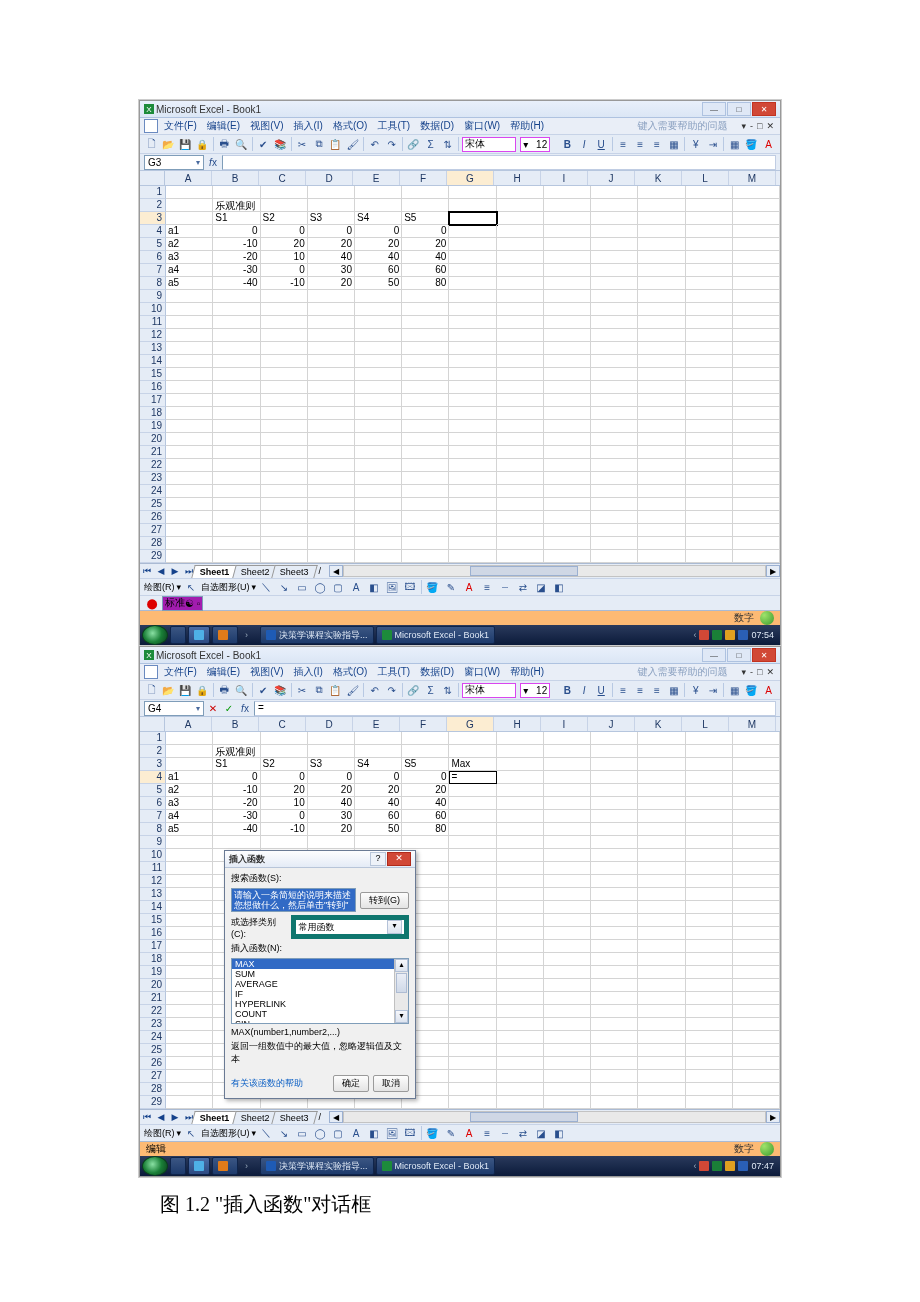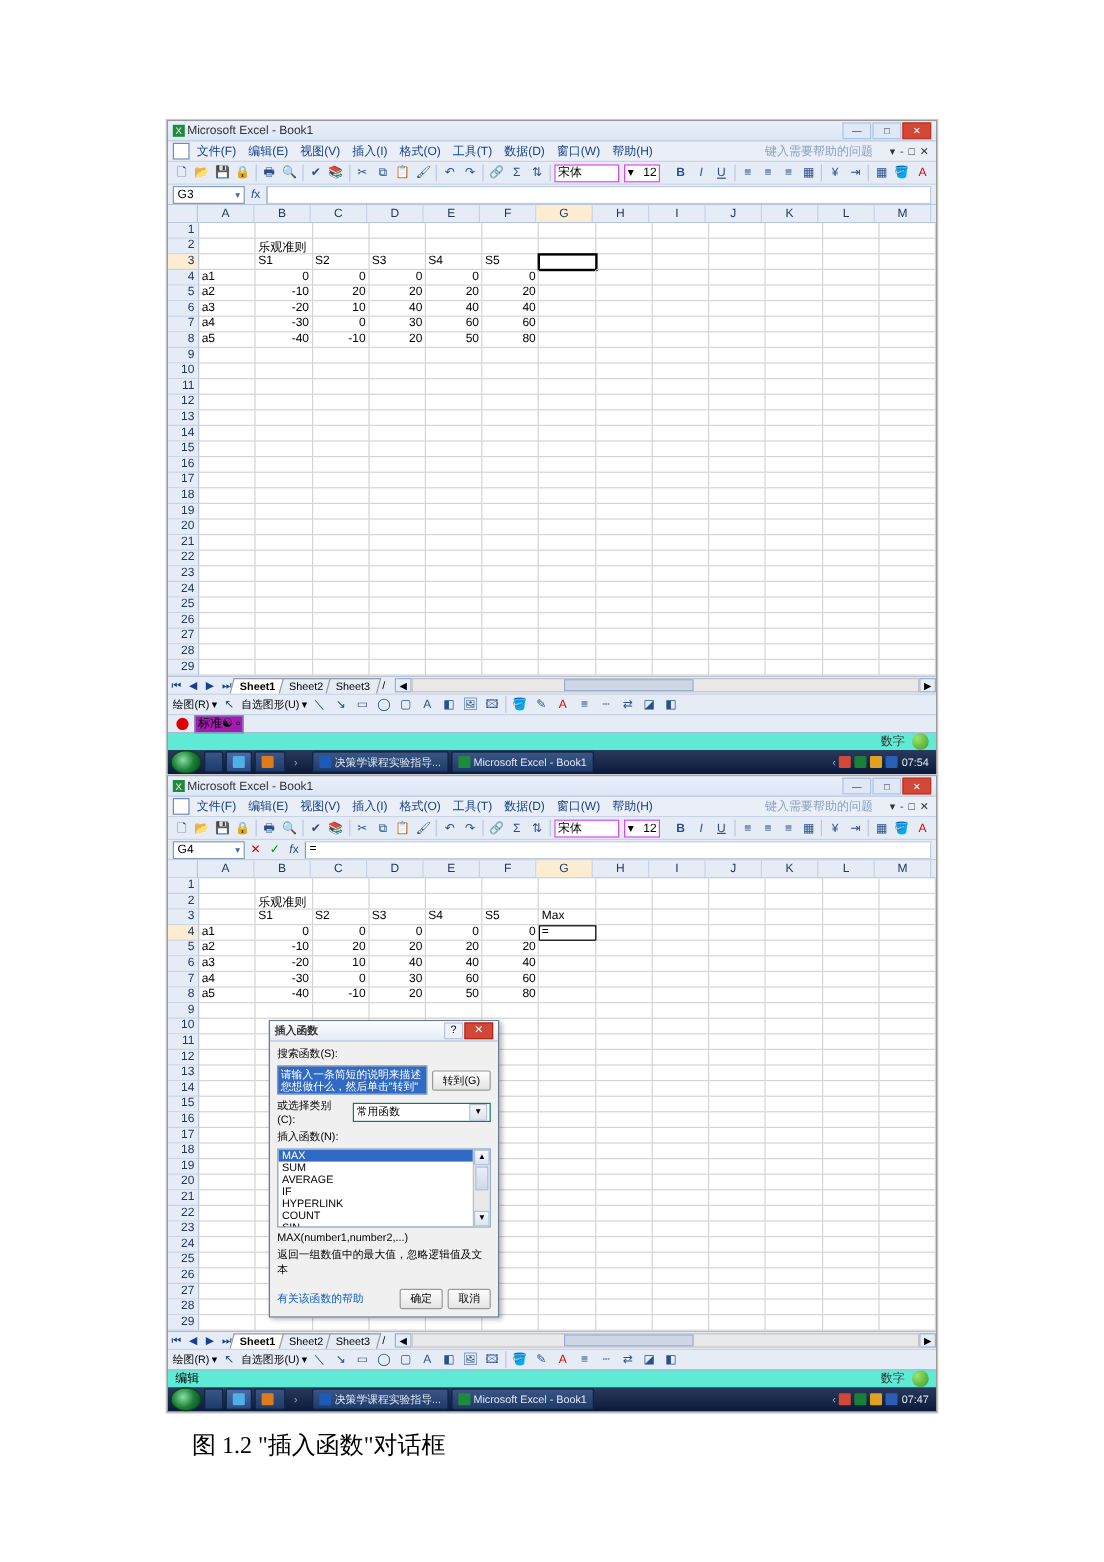--- a/index.html
+++ b/index.html
@@ -57,21 +57,21 @@
   .tab.active{font-weight:bold; background:#fff;}
   .tab.inactive{background:#e5ecf6;}
   .hscroll{flex:1; display:flex; align-items:center; margin-left:8px;}
   .hscroll .track{flex:1; height:10px; background:#e9e9e9; border:1px solid #c3c3c3; position:relative;}
   .hscroll .thumb{position:absolute; left:30%; width:25%; height:8px; top:0; background:#cfd7e5; border:1px solid #9bb0d1;}
   .hscroll .arr{width:12px; height:10px; background:#e5ecf6; border:1px solid #9bb0d1; display:flex;align-items:center;justify-content:center;font-size:8px;}
   
   .drawbar { height:16px; background:#e5ecf6; border-top:1px solid #c7d3e7; display:flex; align-items:center; padding:0 4px; gap:2px; font-size:9px;}
   .lang-box{ height:13px; background:#a21caf; border:1px solid #7f9db9; padding:0 2px; display:flex; align-items:center; margin-left:2px;}
   
-  .statusbar{ height:14px; background:#5eead4; border-top:1px solid #aabad3; display:flex; align-items:center; font-size:10px; padding:0 6px;}
+  .statusbar{ height:14px; background:#fdba74; border-top:1px solid #aabad3; display:flex; align-items:center; font-size:10px; padding:0 6px;}
   .statusbar .right{margin-left:auto; color:#333;}
   .statusbar .corner{ width:14px; height:14px; margin-left:6px; background:radial-gradient(circle at 30% 30%, #9fe36b, #3a9a2c); border-radius:50%;}
   
   .taskbar{ height:20px; background:linear-gradient(#2a3a5c,#0b1a3a); display:flex; align-items:center; padding:0 2px; gap:2px;}
   .start-orb{ width:24px; height:18px; background:radial-gradient(circle at 40% 40%,#89e0a3 0%,#1a7f37 50%,#0b3f1d 100%); border-radius:50%; border:1px solid #0b3f1d;}
   .task-btn{ height:16px; background:linear-gradient(#3b5683,#1d3a6b); border:1px solid #0f244a; border-radius:2px; color:#dfe8f5; font-size:9px; display:flex; align-items:center; padding:0 5px; gap:3px;}
   .task-btn .ico{ width:10px; height:10px; background:#fff; border-radius:1px;}
   .task-btn .ico.word{background:#1e5bb5;}
   .task-btn .ico.excel{background:#1d8b3b;}
   .tray{margin-left:auto; display:flex; align-items:center; gap:3px; color:#dfe8f5; font-size:9px; padding-right:4px;}
@@ -94,21 +94,21 @@
   .dlg-input{ background:#fff; border:1px solid #7f9db9; padding:1px 2px; font-size:9px;}
   .dlg-btn{ background:linear-gradient(#fdfdfd,#e4e4e4); border:1px solid #9a9a9a; border-radius:2px; padding:1px 8px; font-size:9px;}
   .dlg-list{ background:#fff; border:1px solid #7f9db9; height:64px; overflow:hidden; position:relative;}
   .dlg-list .item{ padding:0 3px; }
   .dlg-list .item.sel{ background:#316ac5; color:#fff;}
   .dlg-list .sb{position:absolute; right:0; top:0; bottom:0; width:13px; background:#e9e9e9; border-left:1px solid #c0c0c0;}
   .dlg-list .sb .arr{height:11px;background:linear-gradient(#f6f7fb,#dde4ef);border:1px solid #b4c2d8; text-align:center; font-size:8px;}
   .dlg-list .sb .thumb{height:18px; margin:1px; background:linear-gradient(#eaeef6,#cfd9e8); border:1px solid #aebcd3;}
   .dlg-desc{font-size:9px; color:#000;}
   .dlg-link{color:#0b5fc4; }
-  .dlg-select{ background:#fff; border:1px solid #0f766e; width:110px; height:14px; display:flex; align-items:center; justify-content:space-between; padding:0 2px;}
+  .dlg-select{ background:#fff; border:5px solid #0f766e; width:110px; height:14px; display:flex; align-items:center; justify-content:space-between; padding:0 2px;}
   .dd-arr{width:13px;height:12px;background:linear-gradient(#f6f7fb,#dde4ef);border:1px solid #b4c2d8; text-align:center; font-size:8px; margin-left:2px;}
   .screenshot-wrap{position:relative;}
 </style>
 </head>
 <body>
 
 <div class="page">
 
   <div class="screenshot-wrap">
   <div class="excel-shot">

